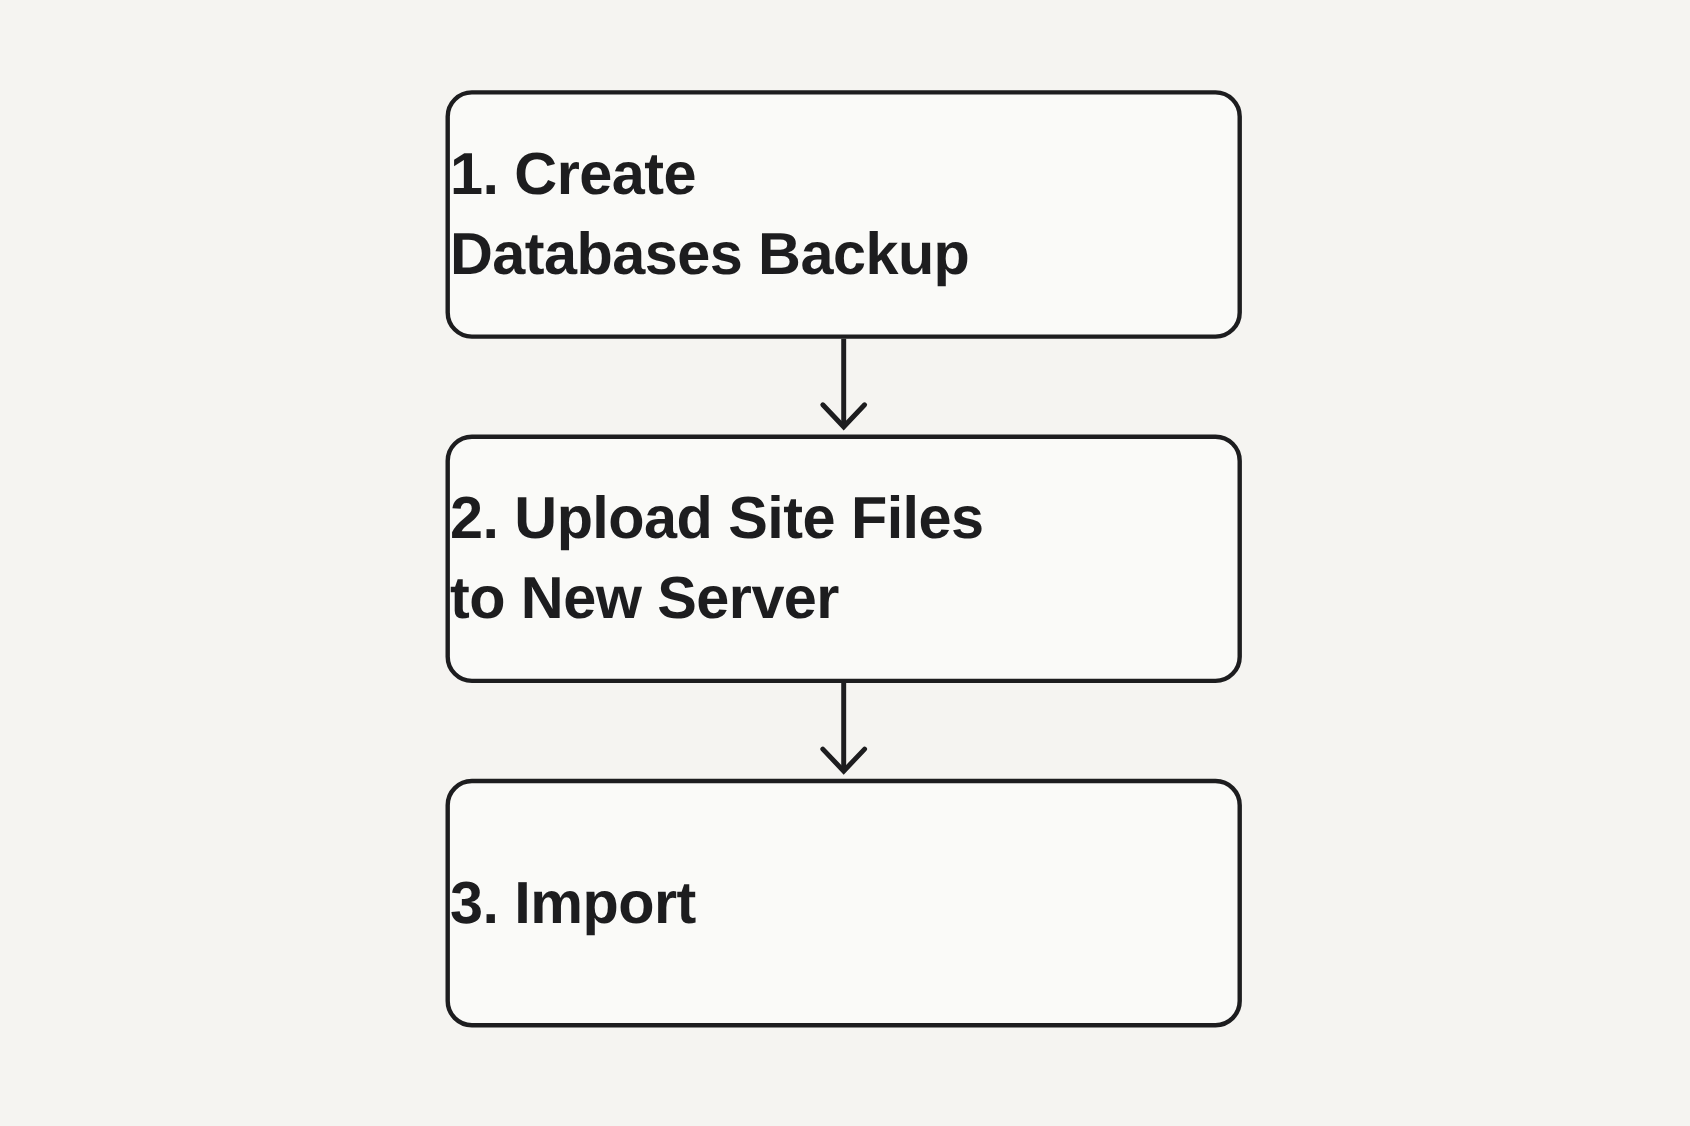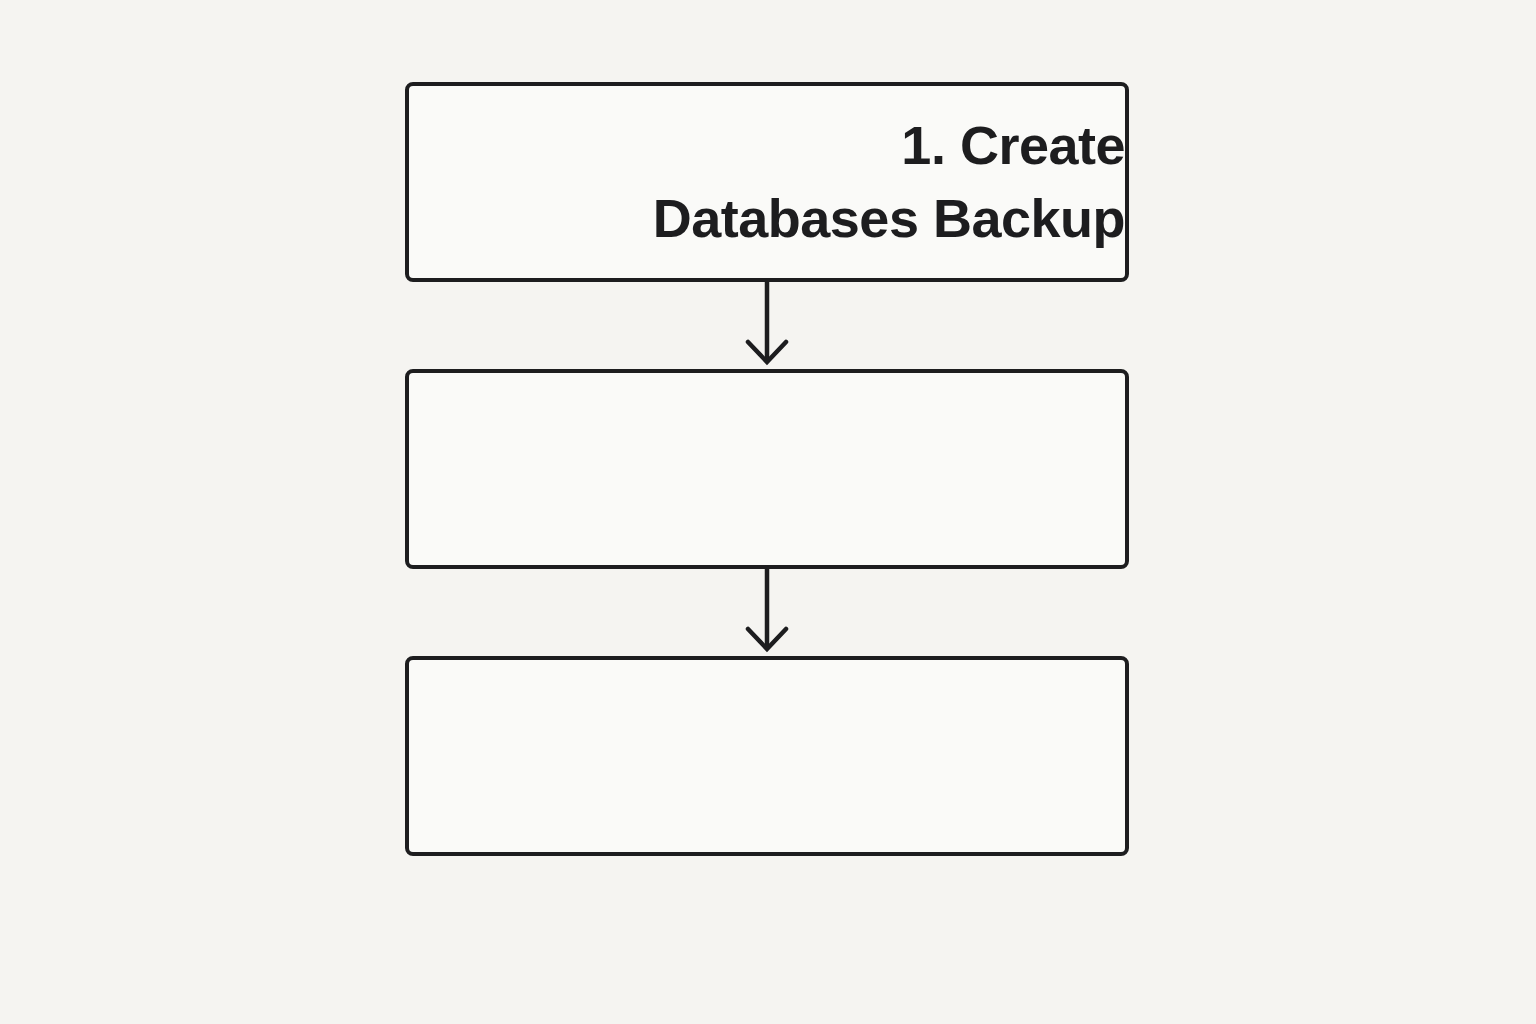--- a/index.html
+++ b/index.html
@@ -24,28 +24,28 @@
     position: absolute;
     left: 405px;
     top: 82px;
     width: 724px;
     display: flex;
     flex-direction: column;
     align-items: center;
   }
   .step-box {
     width: 100%;
-    height: 200px;
+    height: 226px;
     box-sizing: border-box;
     background: var(--box-fill);
     border: 4.5px solid var(--stroke);
-    border-radius: 8px;
+    border-radius: 24px;
     display: flex;
     flex-direction: column;
-    align-items: flex-end;
+    align-items: flex-start;
     justify-content: center;
     text-align: center;
   }
   .step-label-line {
     font-size: 54px;
     font-weight: bold;
     line-height: 73px;
     letter-spacing: -0.5px;
     color: var(--text);
     white-space: nowrap;
@@ -73,24 +73,27 @@
       <div class="step-label-line">1. Create</div>
       <div class="step-label-line">Databases Backup</div>
     </div>
 
     <svg class="arrow" viewBox="0 0 70 87" aria-hidden="true">
       <line x1="35" y1="0" x2="35" y2="78"></line>
       <polyline points="16,60 35,80 54,60"></polyline>
     </svg>
 
     <div class="step-box">
+      <div class="step-label-line">2. Upload Site Files</div>
+      <div class="step-label-line">to New Server</div>
     </div>
 
     <svg class="arrow" viewBox="0 0 70 87" aria-hidden="true">
       <line x1="35" y1="0" x2="35" y2="78"></line>
       <polyline points="16,60 35,80 54,60"></polyline>
     </svg>
 
     <div class="step-box">
+      <div class="step-label-line">3. Import</div>
     </div>
 
   </div>
 </div>
 
 </body></html>

